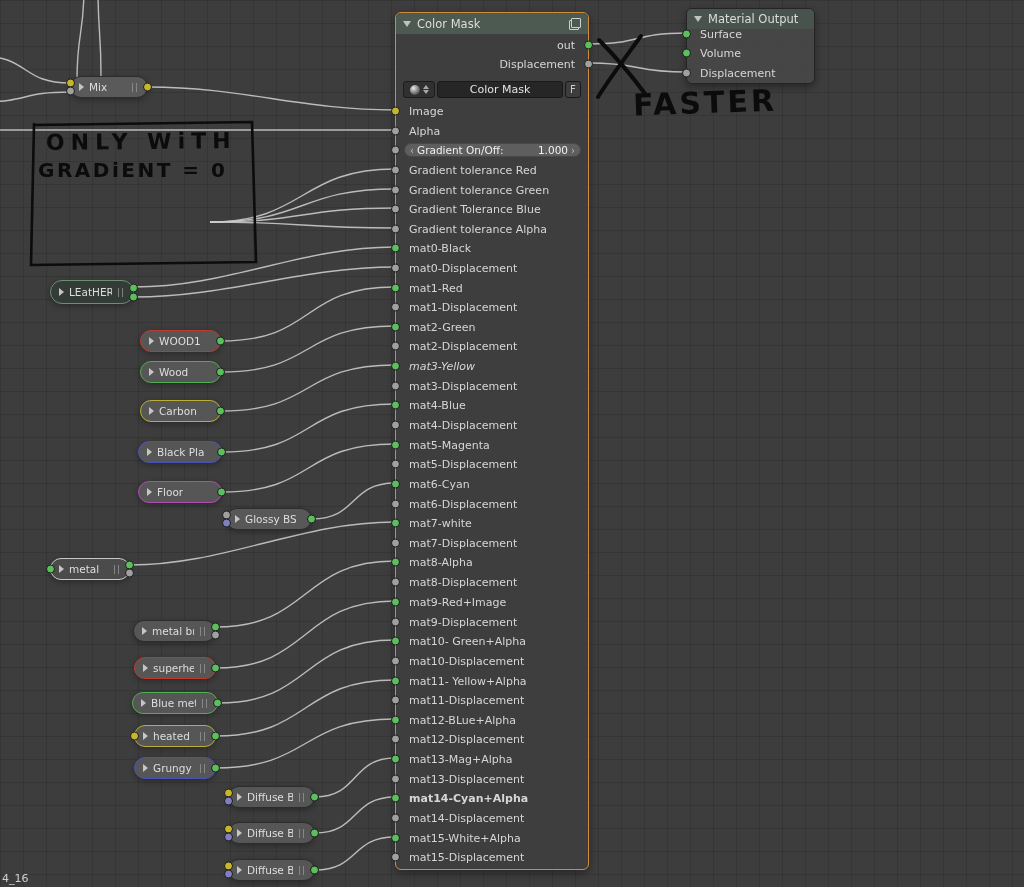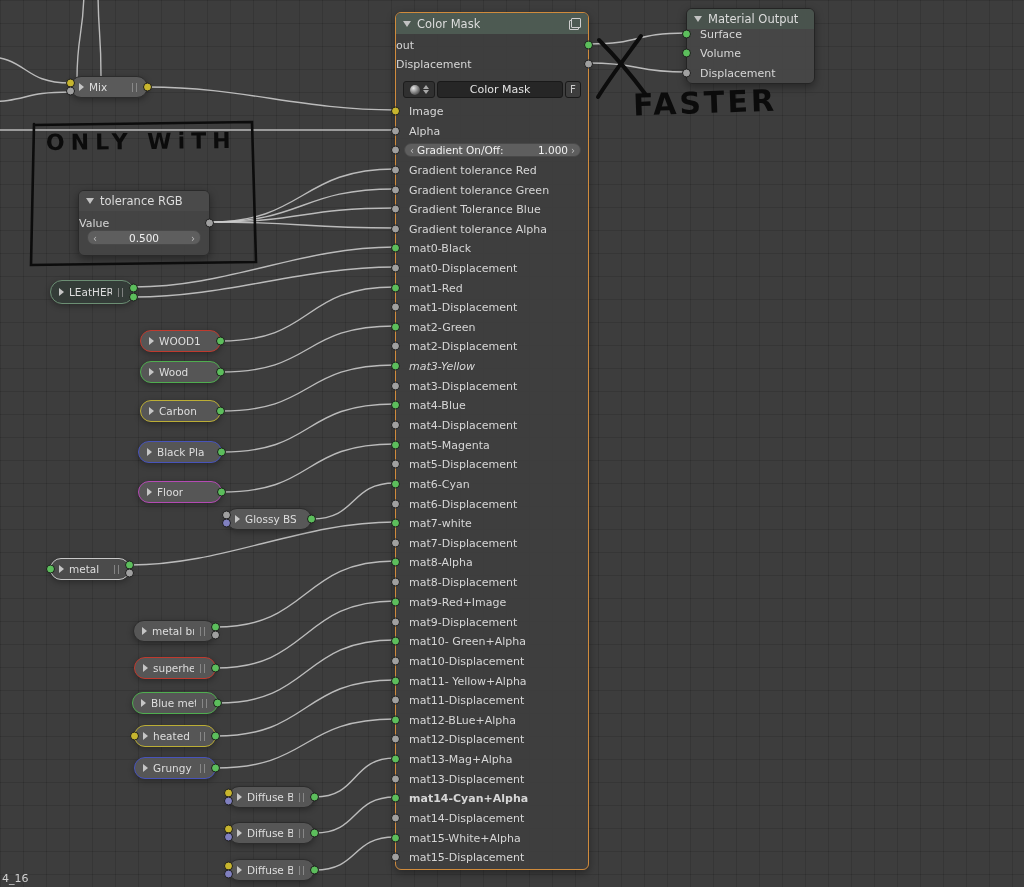--- a/index.html
+++ b/index.html
@@ -27,21 +27,21 @@
   .node-title{ white-space:nowrap; overflow:hidden; }
 
   .cm-node{ left:395px; top:12px; width:194px; height:858px; background:rgba(62,62,62,.97); border:1.6px solid #d08b3c; z-index:3; }
   .stack-icon{ margin-left:auto; position:relative; width:12px; height:12px; }
   .stack-icon::before{ content:""; position:absolute; left:0; bottom:0; width:8px; height:8px; border:1.3px solid #cfcfcf; border-radius:1px; }
   .stack-icon::after{ content:""; position:absolute; right:0; top:0; width:8px; height:8px; border:1.3px solid #cfcfcf; background:#4d5a52; border-radius:1px; }
 
   #cm-ports, #mo-ports{ position:absolute; left:0; top:0; right:0; bottom:0; }
   .port-row{ position:absolute; left:0; right:0; height:18px; display:flex; align-items:center; font-size:11px; color:#d6d6d6; }
   .port-row .lbl{ margin-left:13px; white-space:nowrap; }
-  .port-row.output{ }
+  .port-row.output{ justify-content:flex-end; }
   .port-row.output .lbl{ margin-left:0; margin-right:13px; }
   .socket{ position:absolute; width:9px; height:9px; border-radius:50%; border:1px solid #1d1d1d; top:50%; transform:translateY(-50%); }
   .socket.in{ left:-5px; }
   .socket.out{ right:-5px; }
 
   .name-field{ position:absolute; left:7px; right:7px; top:68px; height:17px; display:flex; gap:2px; }
   .sphere-btn{ width:32px; display:flex; align-items:center; justify-content:center; gap:3px;
     background:#303030; border:1px solid #1c1c1c; border-radius:3px; }
   .sphere{ width:10px; height:10px; border-radius:50%;
     background:radial-gradient(circle at 35% 32%, #e8e8e8, #8a8a8a 45%, #3a3a3a 85%); }
@@ -320,42 +320,28 @@
           <span class="socket in" style="background: rgb(92, 190, 92);"></span>
           <span class="lbl">Volume</span>
         </div>
         <div class="port-row input" style="top: 55px;">
           <span class="socket in" style="background: rgb(160, 160, 160);"></span>
           <span class="lbl">Displacement</span>
         </div>
       </div>
   </div>
 
-  <div class="node tol-node">
-    <div class="node-header">
-      <span class="tri-down"></span>
-      <span class="node-title">tolerance RGB</span>
-    </div>
-    <div class="port-row output" style="top:23px">
-      <span class="lbl">Value</span>
-      <span class="socket out" style="background:#a0a0a0"></span>
-    </div>
-    <div class="slider tol-slider">
-      <span class="sarrow-l"></span>
-      <span class="sval">0.500</span>
-      <span class="sarrow-r"></span>
-    </div>
-  </div>
 
   <svg id="annot-svg" class="layer">
     <path class="ink box" d="M34,125 L252,122 L256,262 L31,265 L34,124"></path>
     <path class="ink xm" d="M599,40 C615,56 632,76 646,95"></path>
     <path class="ink xm" d="M641,36 C625,58 609,79 598,97"></path>
   </svg>
   <div class="hand" id="hand-line1">ONLY WiTH</div>
+  <div class="hand" id="hand-line2">GRADiENT = 0</div>
   <div class="hand" id="hand-faster">FASTER</div>
 
   <div id="corner-label">4_16</div>
 <div class="pill" style="left: 70px; top: 76px; width: 78px; height: 22px; background: rgb(90, 90, 90); border-color: rgb(44, 44, 44);">
       <span class="tri-right"></span>
       <span class="plbl">Mix</span>
       <span class="grip"></span>
       <span class="socket in" style="background: rgb(199, 181, 46); top: 30%;"></span>
       <span class="socket in" style="background: rgb(160, 160, 160); top: 72%;"></span>
       <span class="socket out" style="background: rgb(199, 181, 46); top: 50%;"></span>

